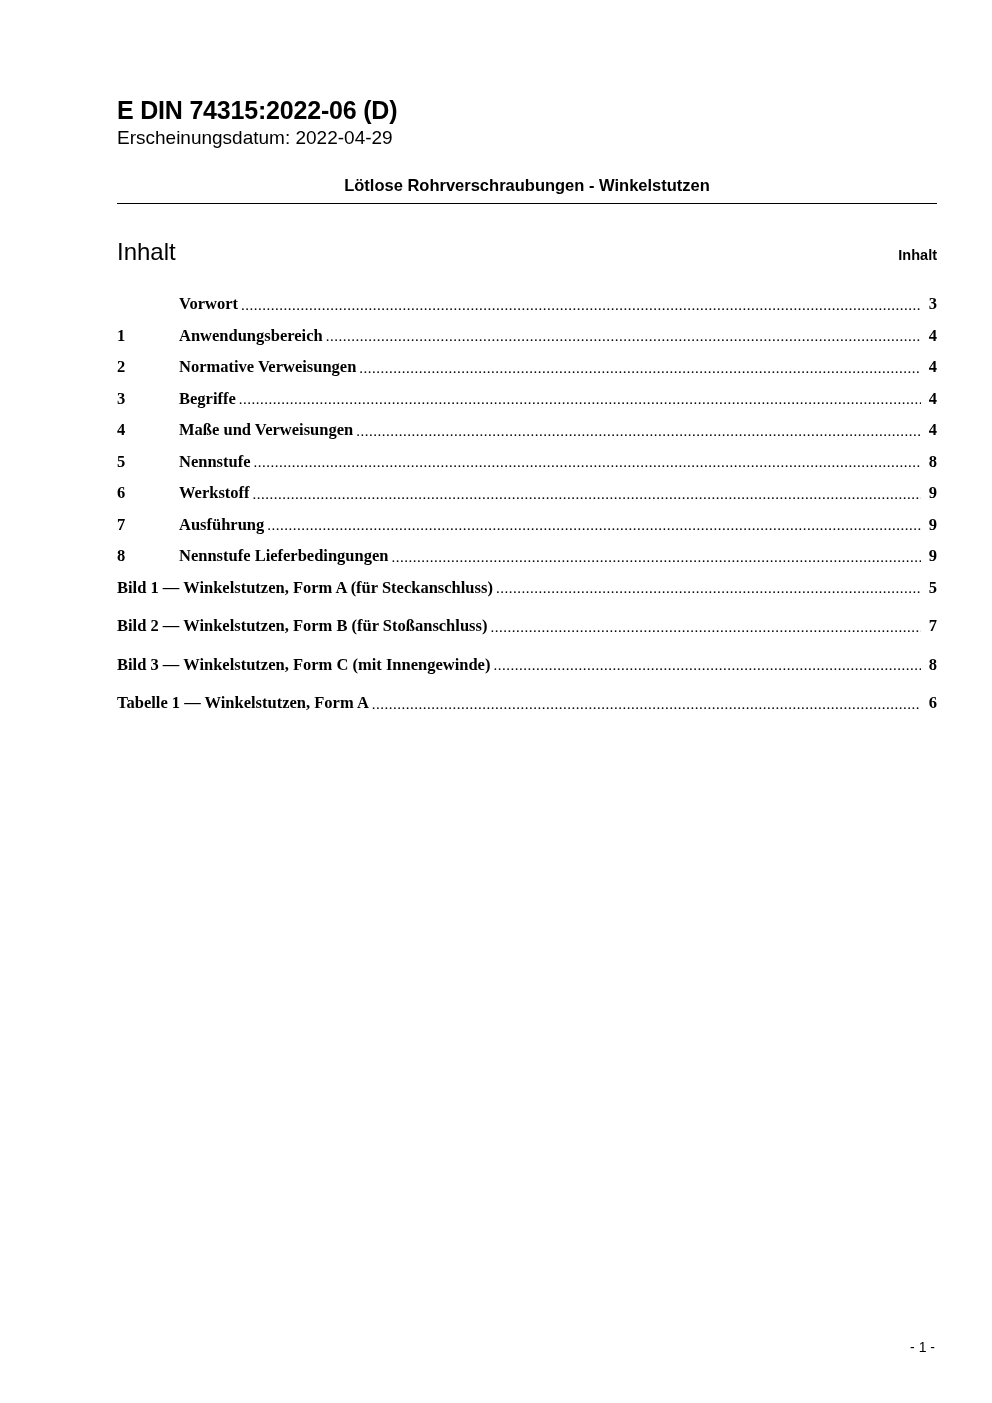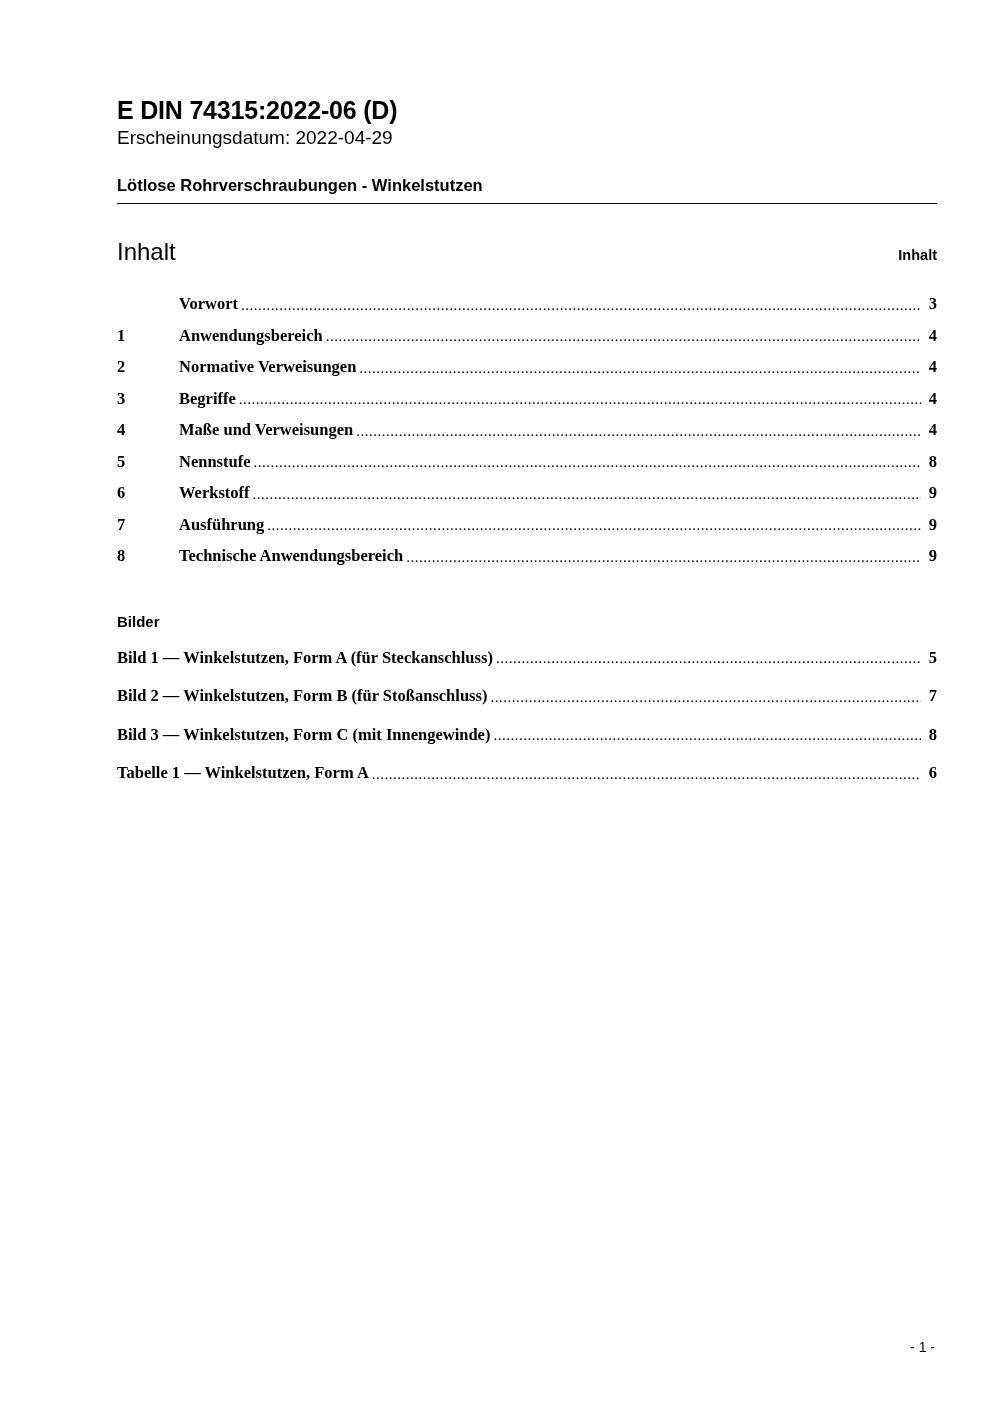--- a/index.html
+++ b/index.html
@@ -44,20 +44,21 @@
     font-size: 19px;
     line-height: 1.2;
     margin: 0 0 26px 0;
   }
   .doc-title {
     font-family: "Liberation Sans", sans-serif;
     font-weight: bold;
     font-size: 16.5px;
     line-height: 1.2;
     margin: 0 0 8px 0;
+    text-align: center;
   }
   .rule {
     border: none;
     border-top: 1px solid #000;
     margin: 0 0 0 0;
     width: 820px;
   }
 
   
   .toc-head {
@@ -206,28 +207,27 @@
 
       <div class="toc-row">
         <span class="num">7</span>
         <span class="label">Ausführung</span>
         <span class="dots">......................................................................................................................................................................................................................................................................................................</span>
         <span class="page-no">9</span>
       </div>
 
       <div class="toc-row">
         <span class="num">8</span>
-        <span class="label">Technische Anwendungsbereich</span>
+        <span class="label">Nennstufe Lieferbedingungen</span>
         <span class="dots">......................................................................................................................................................................................................................................................................................................</span>
         <span class="page-no">9</span>
       </div>
 
     </div>
 
-    <div class="section-label">Bilder</div>
 
     <div>
       <div class="toc-row fig-row no-num">
         <span class="label">Bild 1 — Winkelstutzen, Form A (für Steckanschluss)</span>
         <span class="dots">......................................................................................................................................................................................................................................................................................................</span>
         <span class="page-no">5</span>
       </div>
       <div class="toc-row fig-row no-num">
         <span class="label">Bild 2 — Winkelstutzen, Form B (für Stoßanschluss)</span>
         <span class="dots">......................................................................................................................................................................................................................................................................................................</span>

